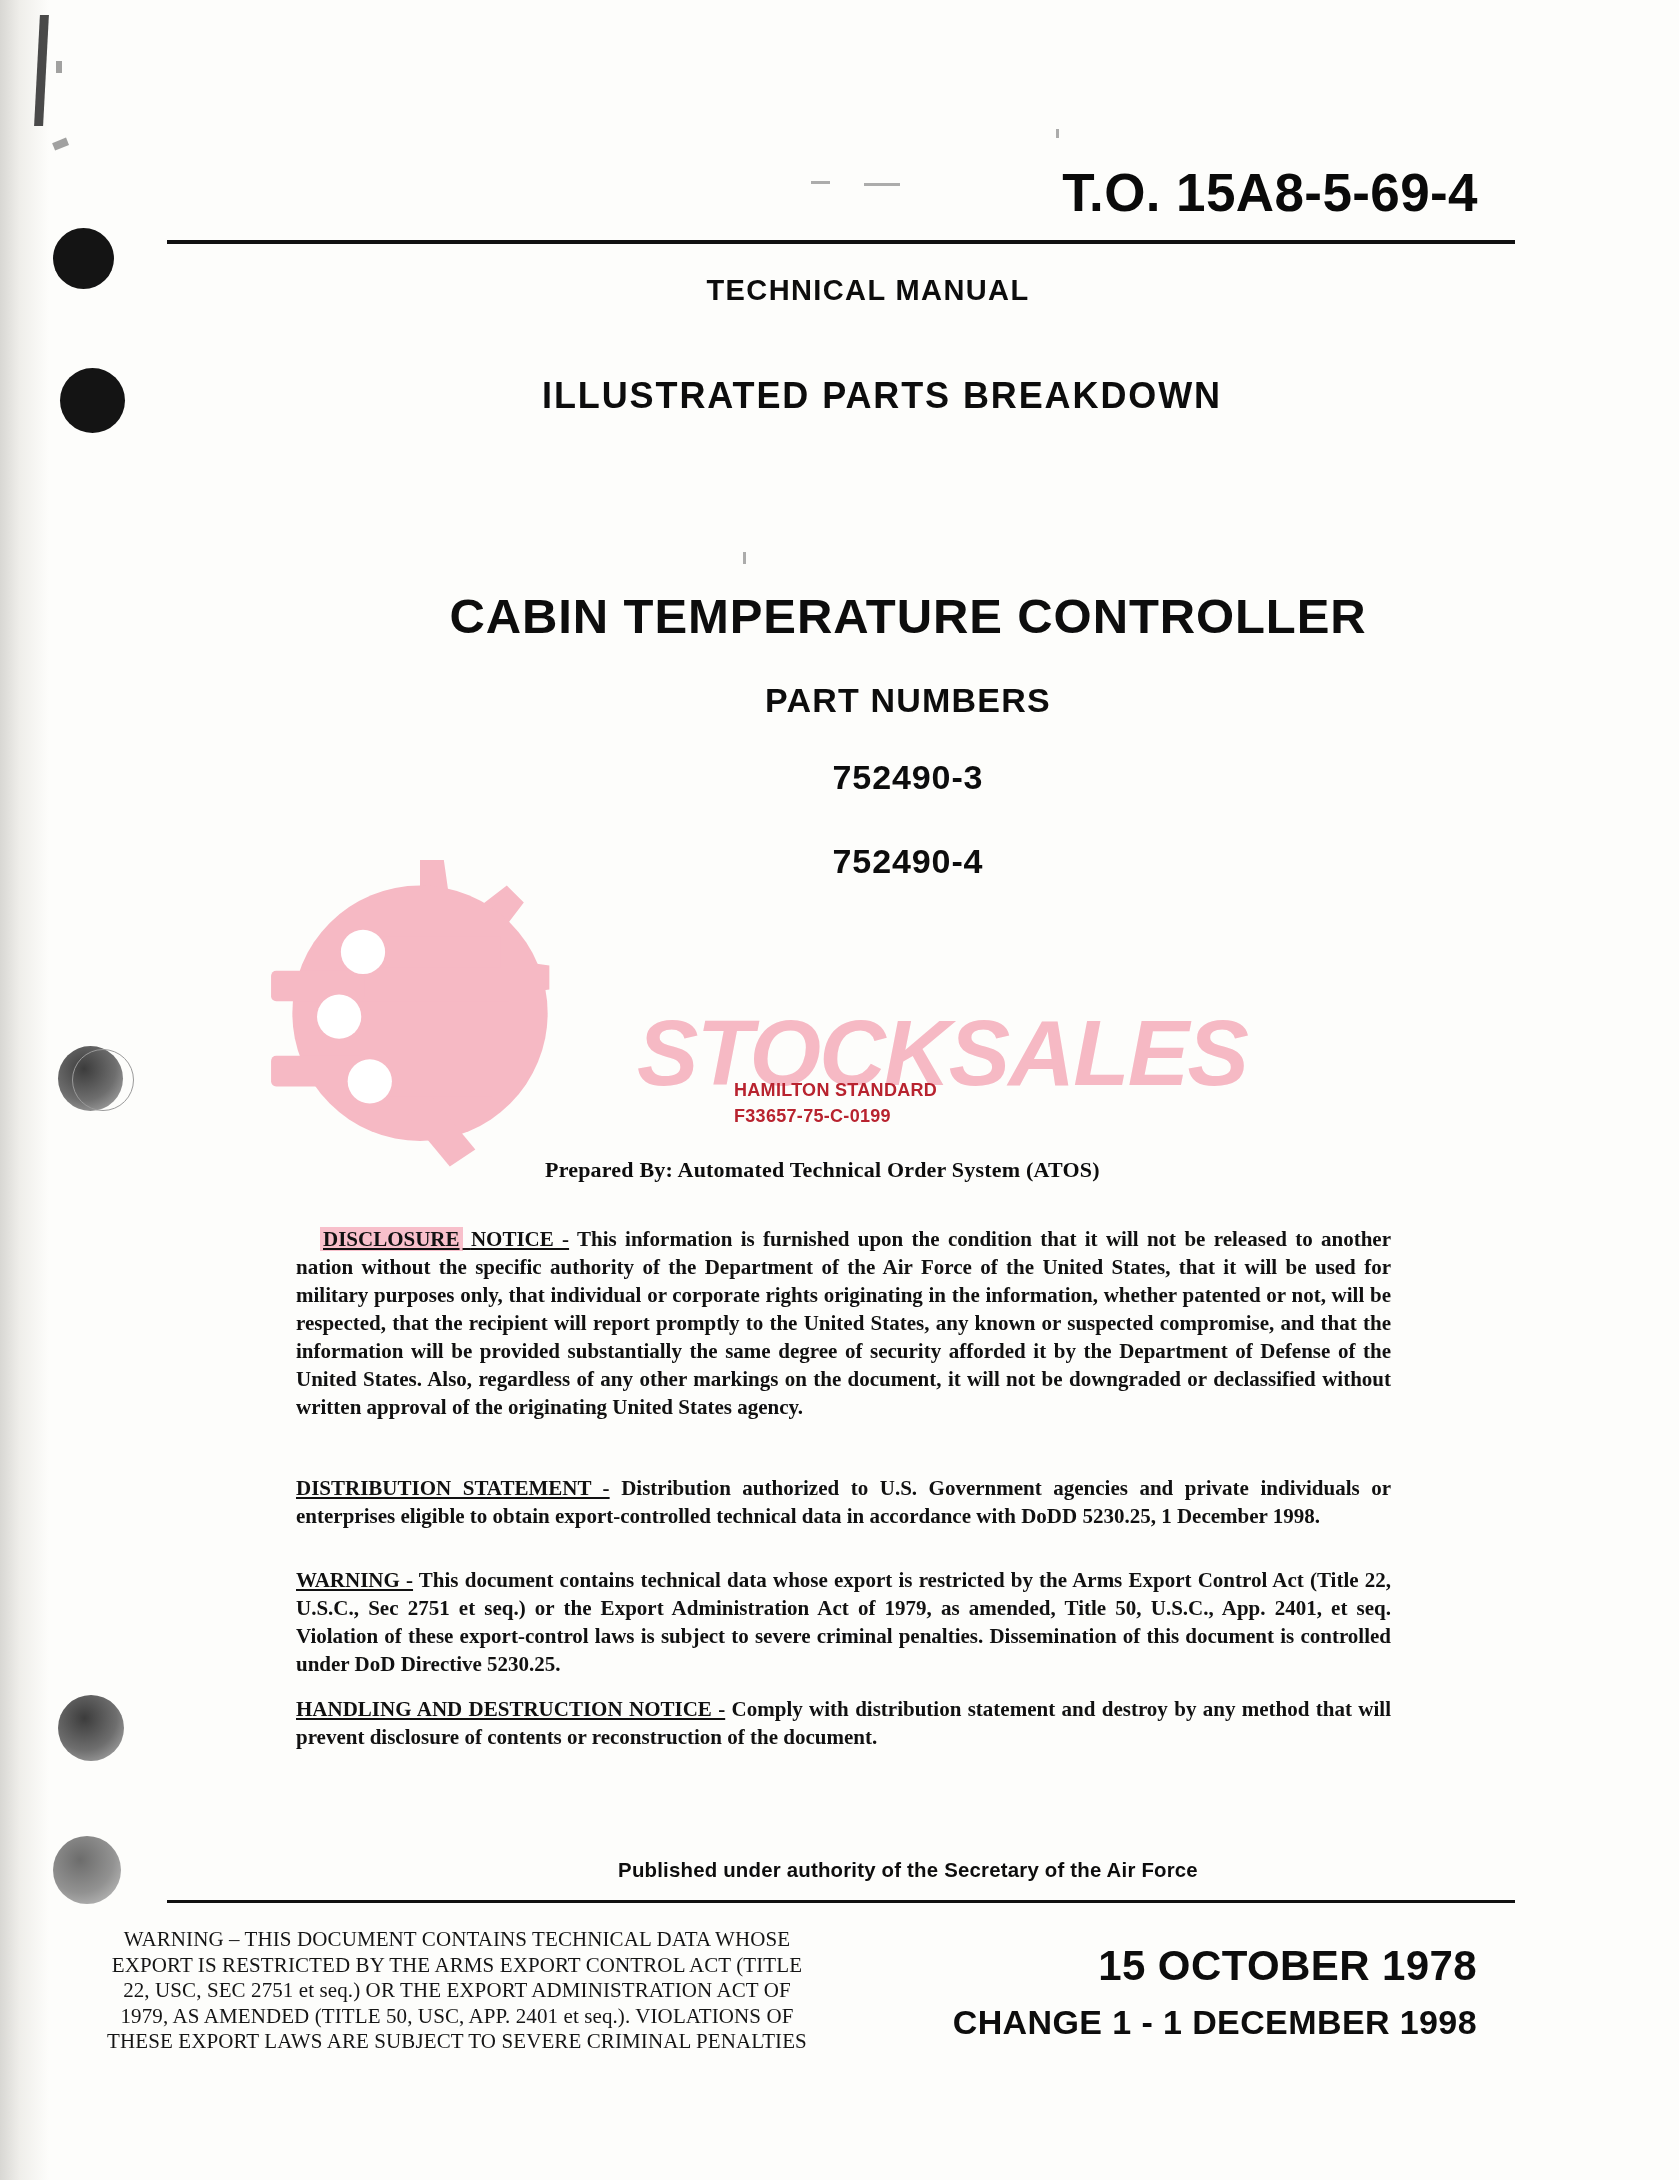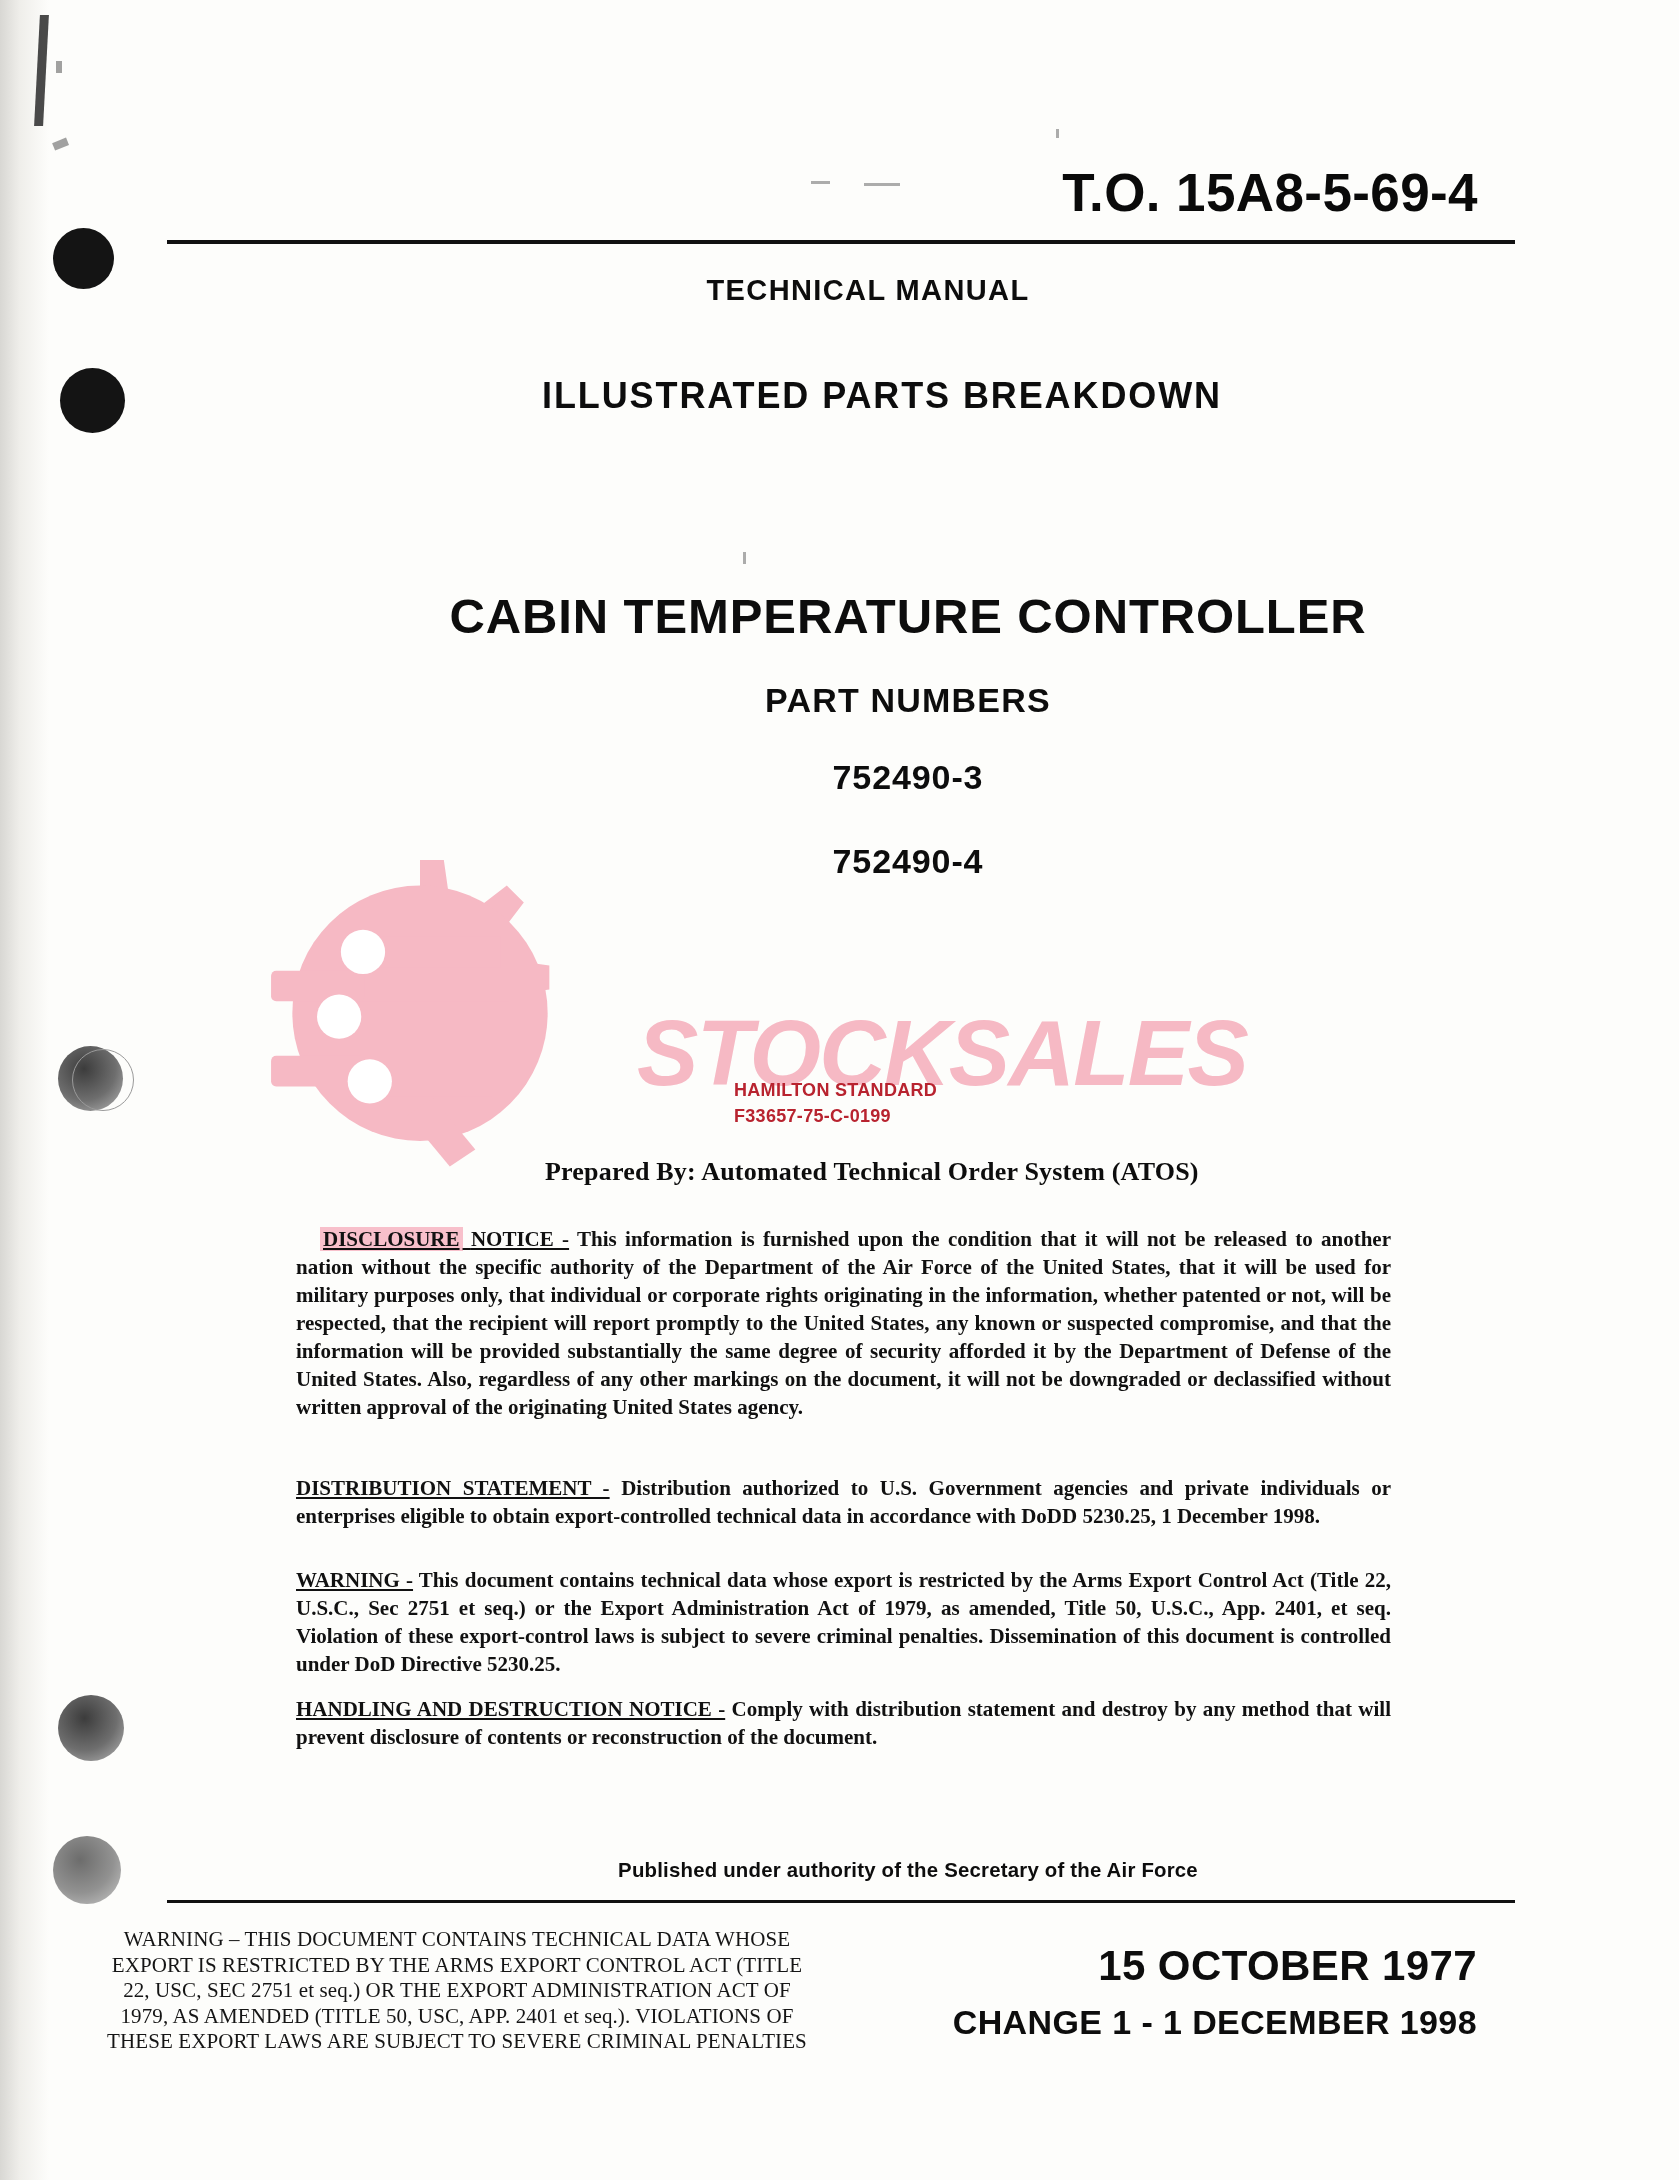--- a/index.html
+++ b/index.html
@@ -189,21 +189,21 @@
     font-size: 18px;
     color: #b8232f;
     letter-spacing: 0.3px;
   }
 
   .prepared {
     position: absolute;
     left: 545px;
     top: 1157px;
     font-family: "Liberation Serif", serif;
-    font-size: 26px;
+    font-size: 22px;
     font-weight: bold;
     letter-spacing: 0.2px;
   }
 
   
   .notice {
     position: absolute;
     left: 296px;
     width: 1095px;
     font-family: "Liberation Serif", serif;
@@ -372,18 +372,18 @@
 
     <div class="notice" id="notice-handling">
       <span class="hd">HANDLING AND DESTRUCTION NOTICE -</span>
       <span class="body">Comply with distribution statement and destroy by any method that will prevent disclosure of contents or reconstruction of the document.</span>
     </div>
 
     <div class="published">Published under authority of the Secretary of the Air Force</div>
     <div class="rule-bottom"></div>
 
     <div class="footer-warning">WARNING – THIS DOCUMENT CONTAINS TECHNICAL DATA WHOSE EXPORT IS RESTRICTED BY THE ARMS EXPORT CONTROL ACT (TITLE 22, USC, SEC 2751 et seq.) OR THE EXPORT ADMINISTRATION ACT OF 1979, AS AMENDED (TITLE 50, USC, APP. 2401 et seq.).  VIOLATIONS OF THESE EXPORT LAWS ARE SUBJECT TO SEVERE CRIMINAL PENALTIES</div>
-    <div class="footer-date">15 OCTOBER 1977</div>
+    <div class="footer-date">15 OCTOBER 1978</div>
     <div class="footer-change">CHANGE 1  -  1 DECEMBER 1998</div>
 
   </div>
 </div>
 
 
 </body></html>

